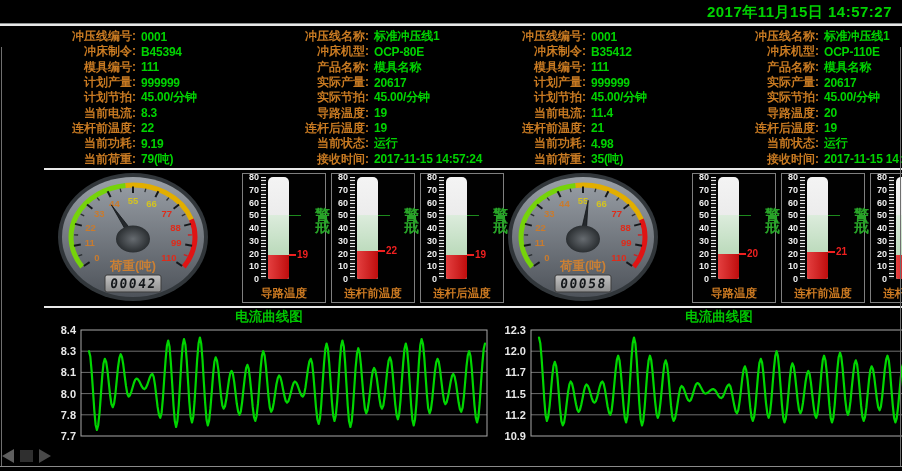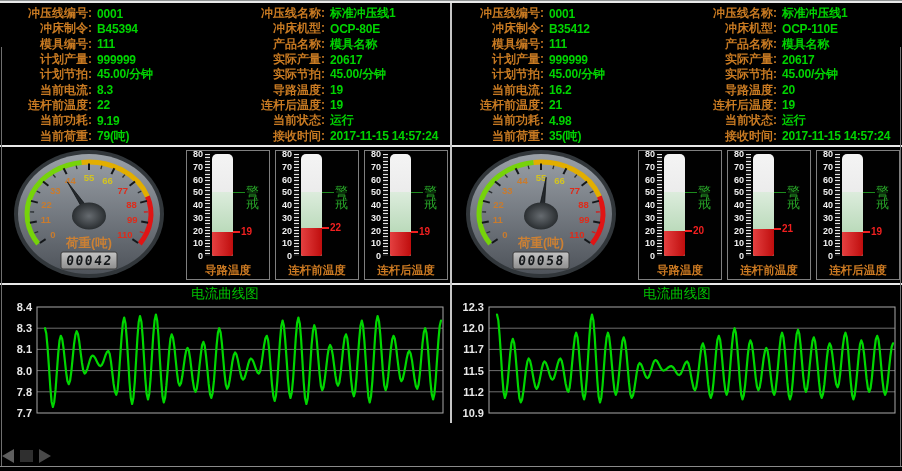--- a/index.html
+++ b/index.html
@@ -9,70 +9,73 @@
   
   .title-bar{height:23px;position:relative;}
   .datetime{position:absolute;right:10px;top:3px;color:#00d300;font-weight:bold;font-size:15px;letter-spacing:.5px;white-space:nowrap;}
   .hline-a{height:1px;background:#8d9191;}
   
   .status-bar{height:21px;display:flex;align-items:center;justify-content:space-around;padding:0 70px 0 60px;background:#050505;}
   .status-item{font-weight:bold;font-size:14px;white-space:nowrap;}
   .hline-b{height:2px;background:#e8e8e8;}
 
   
-  .main{display:flex;position:relative;}
+  .main{display:flex;position:relative;padding-left:44px;}
   .panel{width:450px;position:relative;}
   .vdivider{width:2px;background:#c6c6c6;}
 
   
   .info{height:142px;display:flex;padding-top:3px;box-sizing:border-box;}
   .info-col{width:50%;}
   .irow{display:flex;height:15.3px;align-items:center;}
   .ilabel{width:92px;text-align:right;color:#c87a22;font-weight:bold;font-size:12px;white-space:nowrap;flex:none;}
   .info-col.c2 .ilabel{width:100px;}
   .ival{margin-left:5px;color:#00d300;font-weight:bold;font-size:12px;white-space:nowrap;letter-spacing:-.2px;}
   .hline-c{height:2px;background:#e8e8e8;}
 
   
   .gauges{height:136px;display:flex;align-items:center;}
   .gauge-svg{margin-left:4px;flex:none;}
-  .thermo-wrap{display:flex;gap:5px;margin-left:12px;}
+  .thermo-wrap{display:flex;gap:5px;margin-left:24px;}
   .thermo{position:relative;width:82px;height:128px;border:1px solid #7f7f7f;background:#010101;flex:none;}
   .tnum{position:absolute;left:0;width:16px;text-align:right;font-size:9px;font-weight:bold;color:#f0f0f0;line-height:10px;}
   .ticks{position:absolute;left:18px;top:3px;width:5px;height:102px;background:repeating-linear-gradient(to bottom,#e6e6e6 0 1px,#1b1b1b 1px 3.3px);}
   .tube{position:absolute;left:25px;top:3px;width:21px;height:102px;background:linear-gradient(#f4f4f4,#dedede);border-radius:5px 5px 2px 2px;overflow:hidden;}
   .tgreen{position:absolute;left:0;right:0;bottom:0;background:linear-gradient(#dcecdc,#a6cfa6);}
   .tred{position:absolute;left:0;right:0;bottom:0;background:linear-gradient(to right,#e44040,#bf0d0d);}
   .warnline{position:absolute;left:46px;width:12px;height:1px;background:#1d8a1d;}
-  .warntext{position:absolute;left:59px;font-size:13px;color:#28a428;font-weight:normal;line-height:12px;}
+  .warntext{position:absolute;left:72px;font-size:15px;color:#28a428;font-weight:bold;line-height:12px;}
   .tmark{position:absolute;left:46px;display:flex;align-items:center;color:#f02020;line-height:10px;}
   .tmark i{width:7px;height:2px;background:#f02020;display:inline-block;margin-right:1px;}
   .tmark b{font-size:10px;font-weight:bold;}
   .tlabel{position:absolute;bottom:1px;left:0;right:0;text-align:center;color:#cc7a22;font-weight:bold;font-size:11.5px;}
   .hline-d{height:2px;background:#e8e8e8;}
 
   
   .chartsec{height:138px;}
-  .chart-title{text-align:center;color:#00c400;font-weight:normal;font-size:13.5px;height:17px;line-height:17px;}
+  .chart-title{text-align:center;color:#00c400;font-weight:bold;font-size:13.5px;height:17px;line-height:17px;}
   svg.chart{display:block;}
 
   
   .watermark{position:absolute;left:2px;bottom:8px;display:flex;align-items:center;gap:6px;z-index:6;opacity:.85;}
   .wm-back{width:0;height:0;border-top:7px solid transparent;border-bottom:7px solid transparent;border-right:12px solid #6f6f6f;}
   .wm-square{width:13px;height:12px;background:#383838;}
   .wm-fwd{width:0;height:0;border-top:7px solid transparent;border-bottom:7px solid transparent;border-left:12px solid #565656;}
 
   .edge-bottom{position:absolute;left:0;right:0;bottom:4px;height:1px;background:#8a8a8a;}
   .edge-left{position:absolute;left:1px;top:47px;bottom:5px;width:1px;background:#6f6f6f;}
   .edge-right{position:absolute;right:1px;top:47px;bottom:5px;width:1px;background:#6f6f6f;}
 </style>
 </head>
 <body>
 
 <div class="screen">
+  <div class="title-bar">
+    <span class="datetime">2017年11月15日 14:57:27</span>
+  </div>
   <div class="hline-a"></div>
   <div class="hline-b"></div>
 
   <div class="main">
 
     <section class="panel">
       <div class="info">
         <div class="info-col c1">
             <div class="irow">
               <span class="ilabel">冲压线编号:</span>
@@ -322,21 +325,21 @@
             <div class="irow">
               <span class="ilabel">计划产量:</span>
               <span class="ival">999999</span>
             </div>
             <div class="irow">
               <span class="ilabel">计划节拍:</span>
               <span class="ival">45.00/分钟</span>
             </div>
             <div class="irow">
               <span class="ilabel">当前电流:</span>
-              <span class="ival">16.2</span>
+              <span class="ival">11.4</span>
             </div>
             <div class="irow">
               <span class="ilabel">连杆前温度:</span>
               <span class="ival">21</span>
             </div>
             <div class="irow">
               <span class="ilabel">当前功耗:</span>
               <span class="ival">4.98</span>
             </div>
             <div class="irow">

